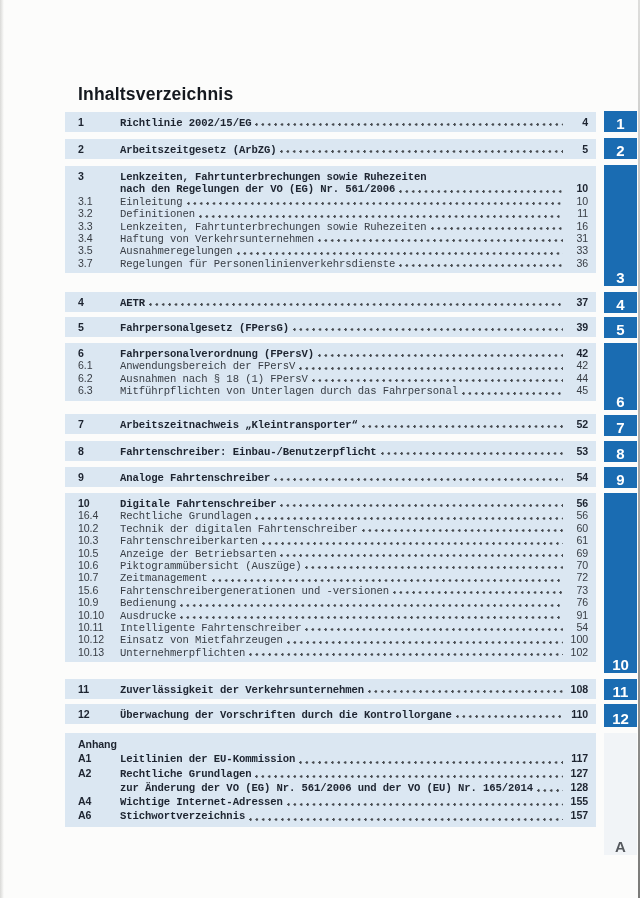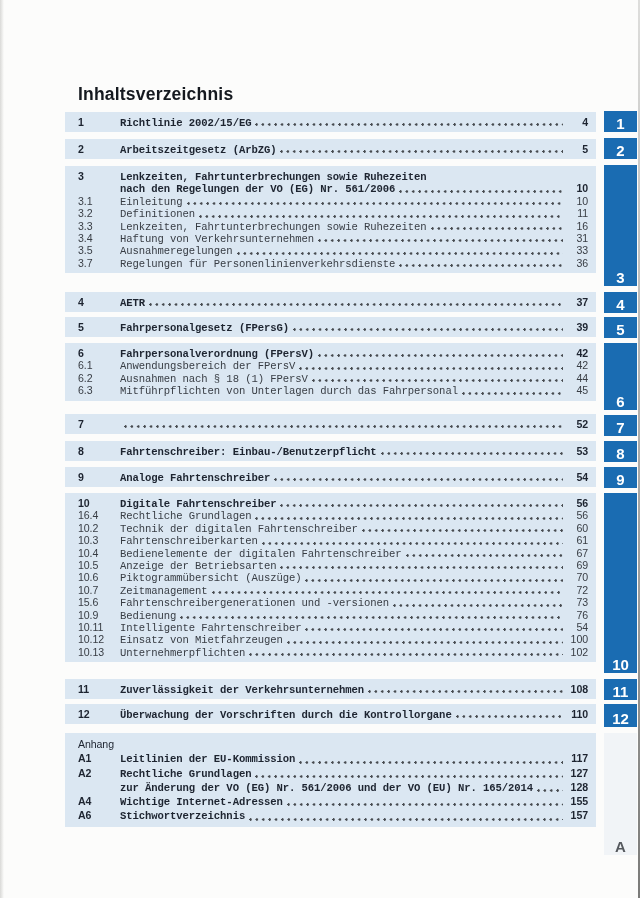--- a/index.html
+++ b/index.html
@@ -42,21 +42,21 @@
 
   .toc-row{
     display:flex;align-items:baseline;
     height:12.4px;line-height:12.4px;
     font-size:10.6px;color:#383d44;letter-spacing:-0.1px;
     white-space:nowrap;
   }
   .toc-row.b{font-weight:bold;color:#1d2430;}
   .num{flex:0 0 42px;}
   .ttl{flex:0 0 auto;font-family:Liberation Mono, monospace;}
-  .heading{flex:0 0 auto;font-weight:normal;color:#1d2430;text-align:right;}
+  .heading{flex:0 0 auto;font-weight:bold;color:#1d2430;text-align:right;}
   .dots{
     flex:1 1 auto;min-width:8px;height:3px;align-self:flex-end;
     margin:0 3px 2px 4px;
     background-image:radial-gradient(circle at 1.5px 1.5px,#474b50 1.05px,transparent 1.45px);
     background-size:6.4px 3px;background-repeat:repeat-x;
   }
   .pg{flex:0 0 auto;min-width:22px;text-align:right;}
 
   .tab{
     position:absolute;right:3px;width:33px;box-sizing:border-box;
@@ -188,20 +188,21 @@
       <div class="toc-row">
         <span class="num">6.3</span>
         <span class="ttl">Mitführpflichten von Unterlagen durch das Fahrpersonal</span>
         <span class="dots"></span>
         <span class="pg">45</span>
       </div>
     </div>
     <div class="toc-section" style="background: rgb(219, 231, 242);">
       <div class="toc-row b">
         <span class="num">7</span>
+        <span class="ttl">Arbeitszeitnachweis „Kleintransporter“</span>
         <span class="dots"></span>
         <span class="pg">52</span>
       </div>
     </div>
     <div class="toc-section" style="background: rgb(219, 231, 242);">
       <div class="toc-row b">
         <span class="num">8</span>
         <span class="ttl">Fahrtenschreiber: Einbau-/Benutzerpflicht</span>
         <span class="dots"></span>
         <span class="pg">53</span>
@@ -234,26 +235,20 @@
         <span class="dots"></span>
         <span class="pg">60</span>
       </div>
       <div class="toc-row">
         <span class="num">10.3</span>
         <span class="ttl">Fahrtenschreiberkarten</span>
         <span class="dots"></span>
         <span class="pg">61</span>
       </div>
       <div class="toc-row">
-        <span class="num">10.4</span>
-        <span class="ttl">Bedienelemente der digitalen Fahrtenschreiber</span>
-        <span class="dots"></span>
-        <span class="pg">67</span>
-      </div>
-      <div class="toc-row">
         <span class="num">10.5</span>
         <span class="ttl">Anzeige der Betriebsarten</span>
         <span class="dots"></span>
         <span class="pg">69</span>
       </div>
       <div class="toc-row">
         <span class="num">10.6</span>
         <span class="ttl">Piktogrammübersicht (Auszüge)</span>
         <span class="dots"></span>
         <span class="pg">70</span>
@@ -270,20 +265,26 @@
         <span class="dots"></span>
         <span class="pg">73</span>
       </div>
       <div class="toc-row">
         <span class="num">10.9</span>
         <span class="ttl">Bedienung</span>
         <span class="dots"></span>
         <span class="pg">76</span>
       </div>
       <div class="toc-row">
+        <span class="num">10.10</span>
+        <span class="ttl">Ausdrucke</span>
+        <span class="dots"></span>
+        <span class="pg">91</span>
+      </div>
+      <div class="toc-row">
         <span class="num">10.11</span>
         <span class="ttl">Intelligente Fahrtenschreiber</span>
         <span class="dots"></span>
         <span class="pg">54</span>
       </div>
       <div class="toc-row">
         <span class="num">10.12</span>
         <span class="ttl">Einsatz von Mietfahrzeugen</span>
         <span class="dots"></span>
         <span class="pg">100</span>

